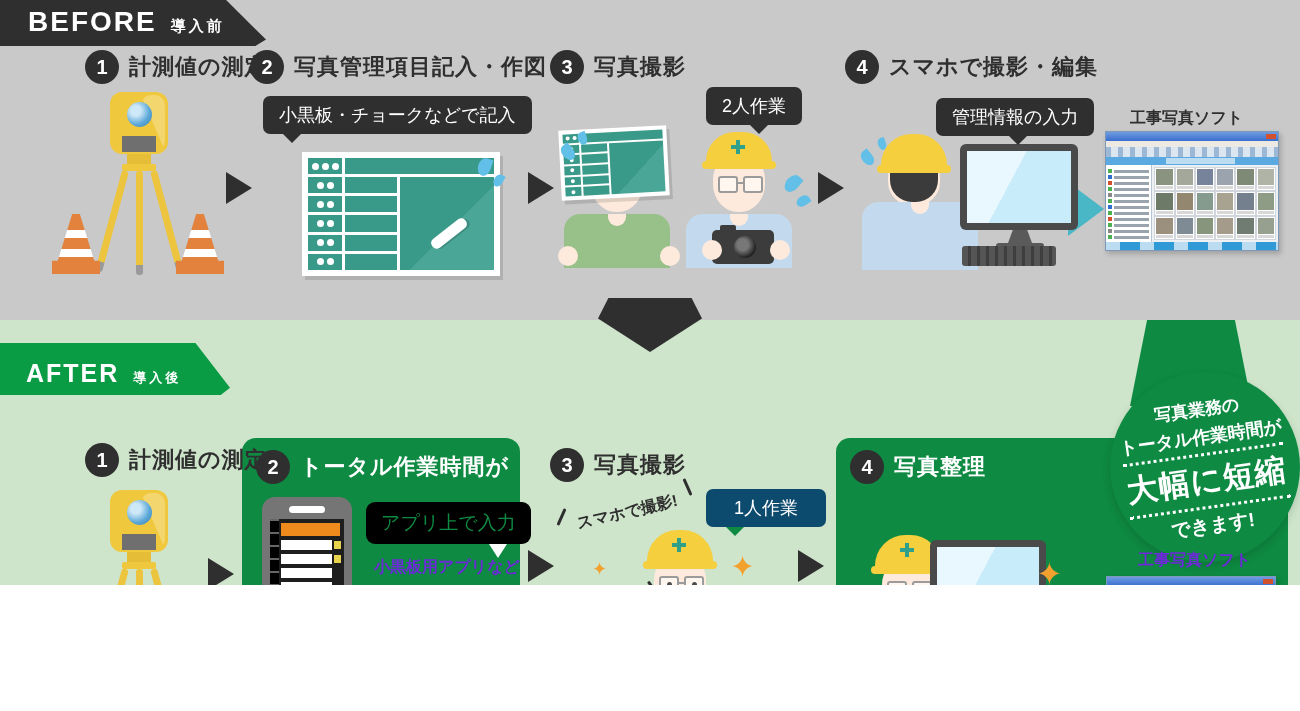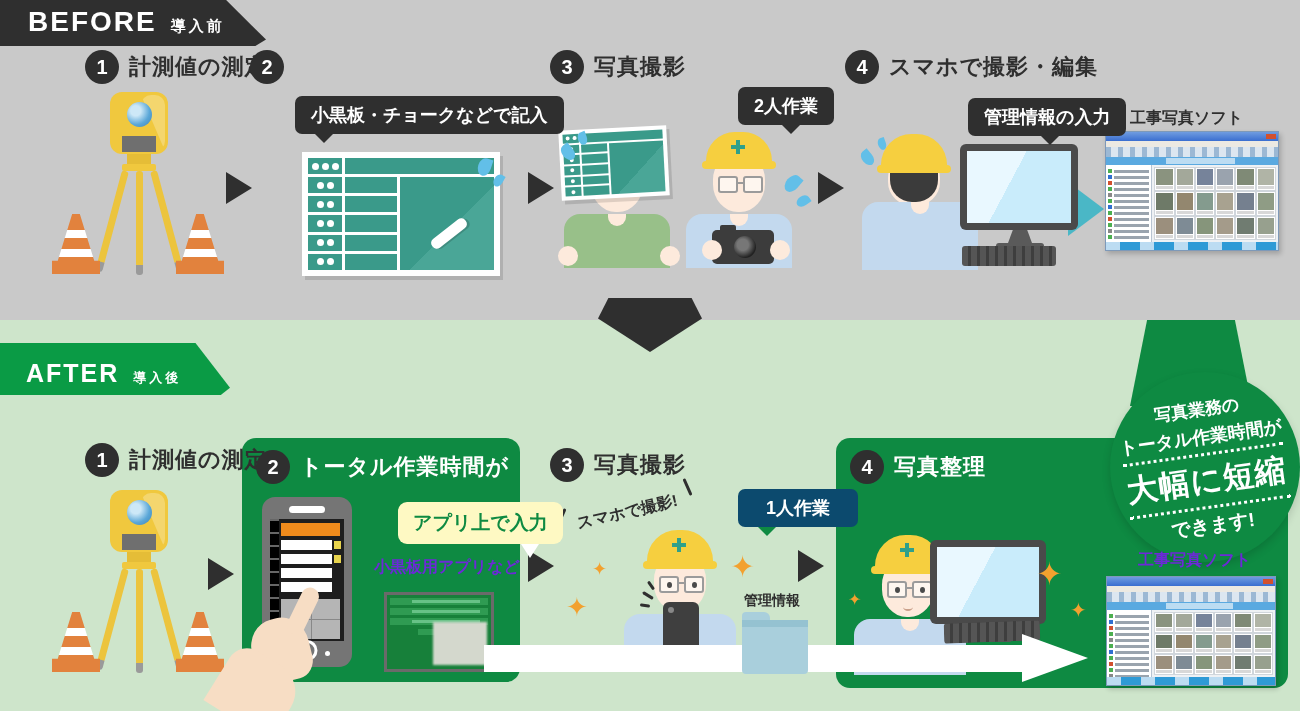--- a/index.html
+++ b/index.html
@@ -1,39 +1,39 @@
 <!DOCTYPE html>
 <html><head>
 <meta charset="utf-8">
 <style>
   html,body{margin:0;padding:0;background:#fff;}
-  .canvas{position:relative;width:1300px;height:711px;overflow:hidden;
+  .canvas{position:relative;width:1300px;height:585px;overflow:hidden;
     font-family:"Liberation Sans","DejaVu Sans",sans-serif;}
   .abs{position:absolute;}
   
   .sec-before{left:0;top:0;width:1300px;height:320px;background:#c9c9c9;}
   .sec-after{left:0;top:320px;width:1300px;height:391px;background:#cee5cb;}
   
   .badge{display:flex;align-items:baseline;gap:14px;padding:6px 26px 8px 28px;
     clip-path:polygon(0 0,85% 0,100% 86%,96% 100%,2% 100%,0 100%);color:#fff;z-index:7;}
   .badge .b-main{font-weight:bold;font-size:28px;letter-spacing:2px;}
   .badge .b-sub{font-weight:bold;font-size:15px;letter-spacing:3px;}
   .badge.dark{background:#2f2f2f;}
   .badge.green{background:#0a9b45;}
   
   .step{display:flex;align-items:center;gap:10px;z-index:7;}
   .step .num{width:34px;height:34px;border-radius:50%;background:#2f2f2f;color:#fff;
     font-weight:bold;font-size:20px;display:flex;align-items:center;justify-content:center;flex:0 0 auto;}
   .step .lbl{font-weight:bold;font-size:22px;color:#2f2f2f;letter-spacing:1px;white-space:nowrap;}
   .step.white .lbl{color:#fff;}
   .sec-title{font-weight:bold;font-size:25px;color:#2f2f2f;letter-spacing:2px;z-index:7;white-space:nowrap;}
   
-  .bubble{font-weight:bold;white-space:nowrap;z-index:8;border-radius:7px;margin-left:32px;}
+  .bubble{font-weight:normal;white-space:nowrap;z-index:8;border-radius:7px;}
   .bubble.dark{background:#2f2f2f;color:#fff;font-size:18px;padding:7px 16px;}
-  .bubble.white{background:#fef9c3;color:#0e8a42;font-size:19px;padding:8px 15px;border-radius:9px;}
+  .bubble.white{background:#000000;color:#0e8a42;font-size:19px;padding:8px 15px;border-radius:9px;}
   .bubble.greenb{background:#0c4a6e;color:#fff;font-size:18px;padding:7px 28px;text-align:right;}
   .bubble:after{content:'';position:absolute;top:100%;width:0;height:0;border:9px solid transparent;}
   .bubble.dark:after{border-top-color:#2f2f2f;}
   .bubble.white:after{border-top-color:#fff;border-top-width:14px;}
   .bubble.greenb:after{border-top-color:#0e8a42;}
   .bubble.tail-left:after{left:20px;}
   .bubble.tail-mid:after{left:46%;}
   .bubble.tail-right:after{right:24px;}
   
   .cap{font-weight:bold;white-space:nowrap;z-index:8;}
@@ -195,20 +195,21 @@
     <span class="b-main">BEFORE</span>
     <span class="b-sub">導入前</span>
   </div>
 
   <div class="abs step" style="left:85px;top:50px;">
     <span class="num">1</span>
     <span class="lbl">計測値の測定</span>
   </div>
   <div class="abs step" style="left:250px;top:50px;">
     <span class="num">2</span>
+    <span class="lbl">写真管理項目記入・作図</span>
   </div>
   <div class="abs step" style="left:550px;top:50px;">
     <span class="num">3</span>
     <span class="lbl">写真撮影</span>
   </div>
   <div class="abs step" style="left:845px;top:50px;">
     <span class="num">4</span>
     <span class="lbl">スマホで撮影・編集</span>
   </div>
 

